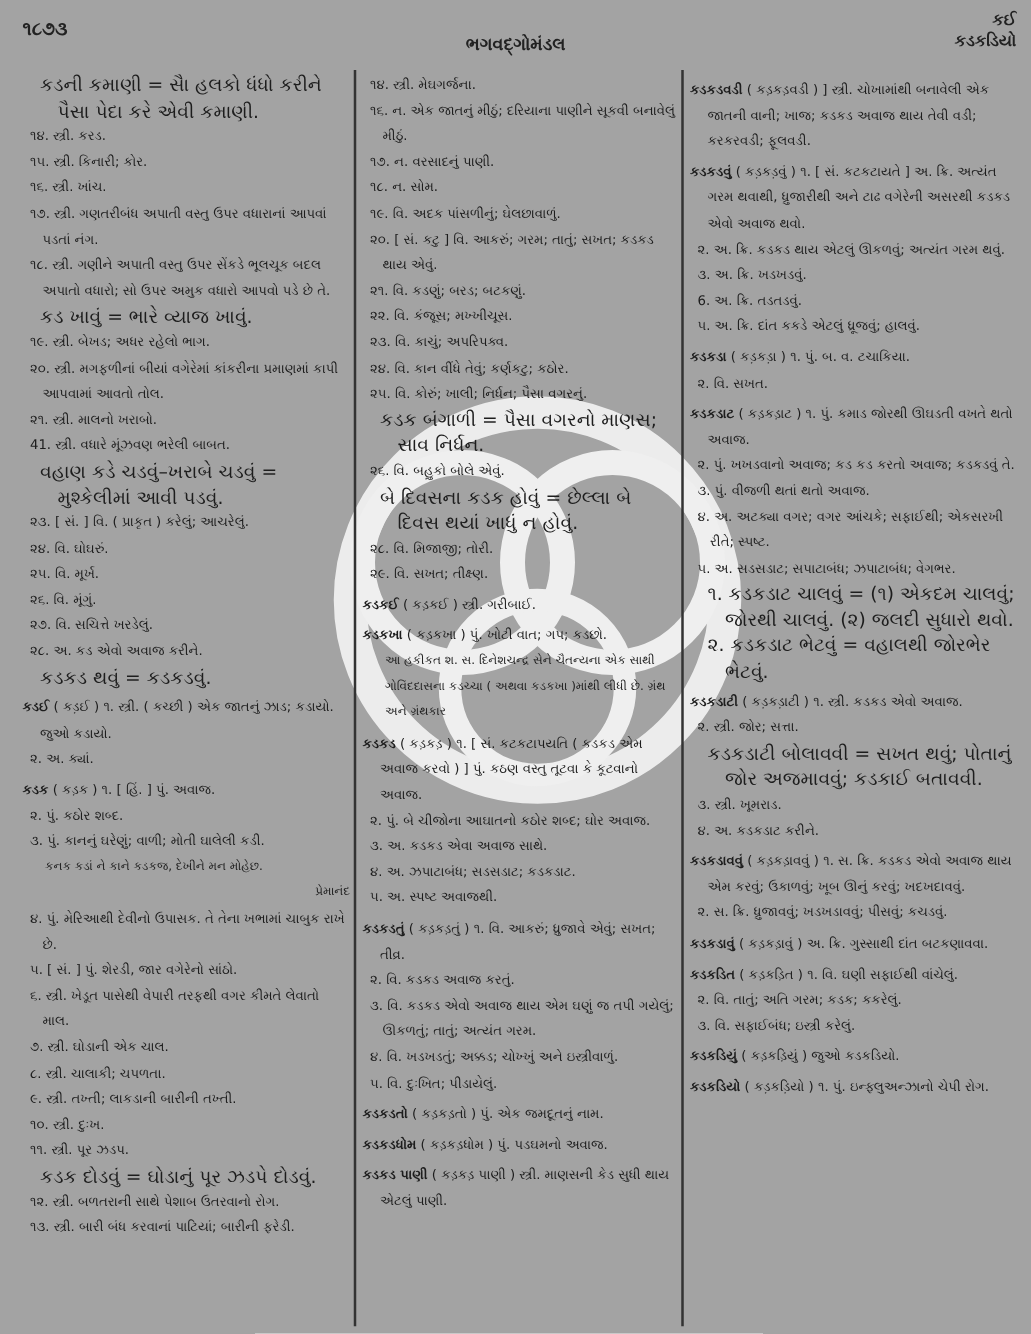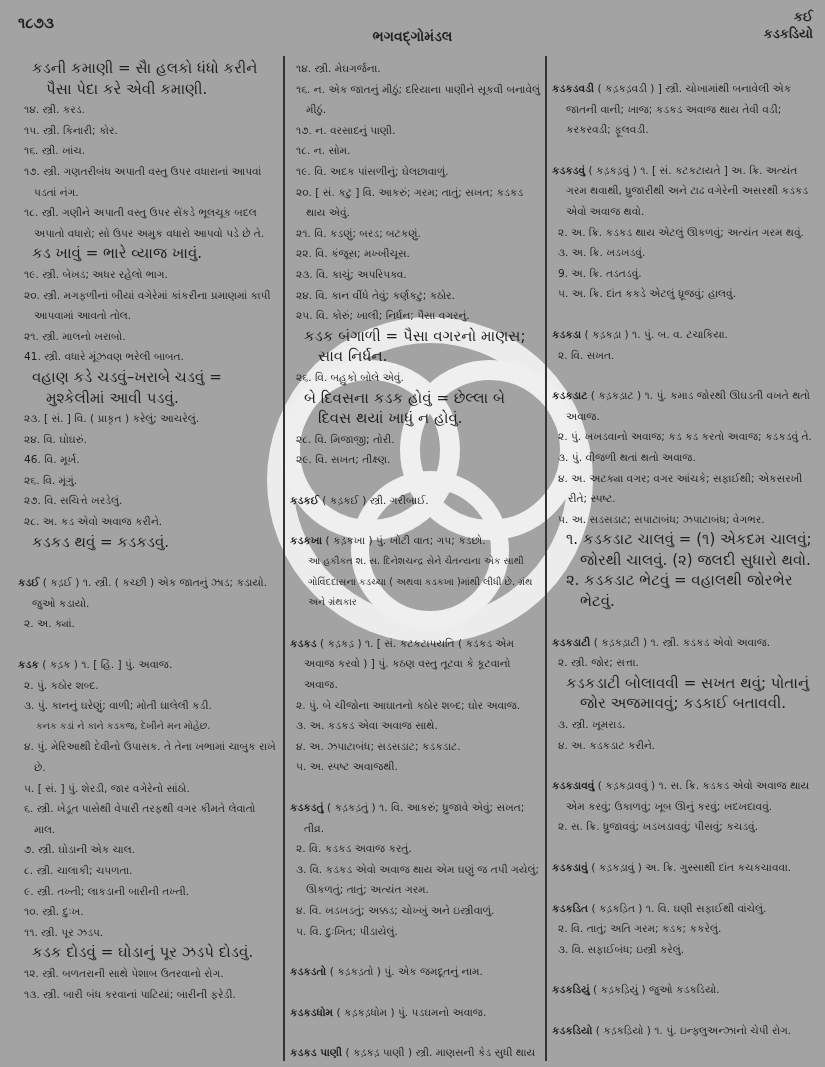--- a/index.html
+++ b/index.html
@@ -59,21 +59,21 @@
     .col-mid { left: 290px; width: 252px; }
     .col-right { left: 552px; width: 265px; }
 
     .entry { display: block; }
     .headword { font-weight: bold; }
     .hang { padding-left: 14px; text-indent: -14px; }
     .sub { padding-left: 16px; text-indent: -10px; }
     .idiom { padding-left: 28px; text-indent: -14px; font-size: 15px; }
     .quote { padding-left: 18px; font-size: 9.6px; }
     .attribution { text-align: right; font-size: 9.6px; }
-    .gap { margin-top: 20px; }
+    .gap { margin-top: 4px; }
   </style>
 </head>
 <body>
 
 <div class="page">
 
   <div class="watermark">
     <svg viewBox="0 0 360 360">
       <circle cx="180" cy="180" r="150" fill="none" stroke="#ececec" stroke-width="26"></circle>
       <circle cx="120" cy="150" r="80" fill="none" stroke="#efefef" stroke-width="20"></circle>
@@ -102,31 +102,32 @@
       <div class="entry sub">૧૭. સ્ત્રી. ગણતરીબંધ અપાતી વસ્તુ ઉપર વધારાનાં આપવાં પડતાં નંગ.</div>
       <div class="entry sub">૧૮. સ્ત્રી. ગણીને અપાતી વસ્તુ ઉપર સેંકડે ભૂલચૂક બદલ અપાતો વધારો; સો ઉપર અમુક વધારો આપવો પડે છે તે.</div>
       <div class="entry idiom">કડ ખાવું = ભારે વ્યાજ ખાવું.</div>
       <div class="entry sub">૧૯. સ્ત્રી. બેખડ; અધર રહેલો ભાગ.</div>
       <div class="entry sub">૨૦. સ્ત્રી. મગફળીનાં બીયાં વગેરેમાં કાંકરીના પ્રમાણમાં કાપી આપવામાં આવતો તોલ.</div>
       <div class="entry sub">૨૧. સ્ત્રી. માલનો ખરાબો.</div>
       <div class="entry sub">41. સ્ત્રી. વધારે મૂંઝવણ ભરેલી બાબત.</div>
       <div class="entry idiom">વહાણ કડે ચડવું–ખરાબે ચડવું = મુશ્કેલીમાં આવી પડવું.</div>
       <div class="entry sub">૨૩. [ સં. ] વિ. ( પ્રાકૃત ) કરેલું; આચરેલું.</div>
       <div class="entry sub">૨૪. વિ. ઘોઘરું.</div>
-      <div class="entry sub">46. વિ. મૂર્ખ.</div>
+      <div class="entry sub">૨૫. વિ. મૂર્ખ.</div>
       <div class="entry sub">૨૬. વિ. મૂંગું.</div>
       <div class="entry sub">૨૭. વિ. સચિત્તે ખરડેલું.</div>
       <div class="entry sub">૨૮. અ. કડ એવો અવાજ કરીને.</div>
       <div class="entry idiom">કડકડ થવું = કડકડવું.</div>
       <div class="entry hang gap"><span class="headword">કડઈ</span> <span>( કડ઼ઈ ) ૧. સ્ત્રી. ( કચ્છી ) એક જાતનું ઝાડ; કડાયો. જુઓ કડાયો.</span></div>
       <div class="entry sub">૨. અ. ક્યાં.</div>
       <div class="entry hang gap"><span class="headword">કડક</span> <span>( કડ઼ક ) ૧. [ હિં. ] પું. અવાજ.</span></div>
       <div class="entry sub">૨. પું. કઠોર શબ્દ.</div>
       <div class="entry sub">૩. પું. કાનનું ઘરેણું; વાળી; મોતી ઘાલેલી કડી.</div>
       <div class="entry quote">કનક કડાં ને કાને કડકજ, દેખીને મન મોહેછ.</div>
+      <div class="entry attribution">પ્રેમાનંદ</div>
       <div class="entry sub">૪. પું. મેરિઆથી દેવીનો ઉપાસક. તે તેના ખભામાં ચાબુક રાખે છે.</div>
       <div class="entry sub">૫. [ સં. ] પું. શેરડી, જાર વગેરેનો સાંઠો.</div>
       <div class="entry sub">૬. સ્ત્રી. ખેડૂત પાસેથી વેપારી તરફથી વગર કીમતે લેવાતો માલ.</div>
       <div class="entry sub">૭. સ્ત્રી. ઘોડાની એક ચાલ.</div>
       <div class="entry sub">૮. સ્ત્રી. ચાલાકી; ચપળતા.</div>
       <div class="entry sub">૯. સ્ત્રી. તખ્તી; લાકડાની બારીની તખ્તી.</div>
       <div class="entry sub">૧૦. સ્ત્રી. દુઃખ.</div>
       <div class="entry sub">૧૧. સ્ત્રી. પૂર ઝડપ.</div>
       <div class="entry idiom">કડક દોડવું = ઘોડાનું પૂર ઝડપે દોડવું.</div>
       <div class="entry sub">૧૨. સ્ત્રી. બળતરાની સાથે પેશાબ ઉતરવાનો રોગ.</div>
@@ -164,39 +165,39 @@
       <div class="entry sub">૫. વિ. દુઃખિત; પીડાયેલું.</div>
       <div class="entry hang gap"><span class="headword">કડકડતો</span> <span>( કડ઼કડ઼તો ) પું. એક જમદૂતનું નામ.</span></div>
       <div class="entry hang gap"><span class="headword">કડકડધોમ</span> <span>( કડ઼કડ઼ધોમ ) પું. પડઘમનો અવાજ.</span></div>
       <div class="entry hang gap"><span class="headword">કડકડ પાણી</span> <span>( કડ઼કડ઼ પાણી ) સ્ત્રી. માણસની કેડ સુધી થાય એટલું પાણી.</span></div>
     </div>
   <div class="col col-right" id="col-right">
       <div class="entry hang gap"><span class="headword">કડકડવડી</span> <span>( કડ઼કડ઼વડી ) ] સ્ત્રી. ચોખામાંથી બનાવેલી એક જાતની વાની; ખાજ; કડકડ અવાજ થાય તેવી વડી; કરકરવડી; ફૂલવડી.</span></div>
       <div class="entry hang gap"><span class="headword">કડકડવું</span> <span>( કડ઼કડ઼વું ) ૧. [ સં. કટકટાયતે ] અ. ક્રિ. અત્યંત ગરમ થવાથી, ધ્રુજારીથી અને ટાઢ વગેરેની અસરથી કડકડ એવો અવાજ થવો.</span></div>
       <div class="entry sub">૨. અ. ક્રિ. કડકડ થાય એટલું ઊકળવું; અત્યંત ગરમ થવું.</div>
       <div class="entry sub">૩. અ. ક્રિ. ખડખડવું.</div>
-      <div class="entry sub">9. અ. ક્રિ. તડતડવું.</div>
+      <div class="entry sub">6. અ. ક્રિ. તડતડવું.</div>
       <div class="entry sub">૫. અ. ક્રિ. દાંત કકડે એટલું ધ્રૂજવું; હાલવું.</div>
       <div class="entry hang gap"><span class="headword">કડકડા</span> <span>( કડ઼કડ઼ા ) ૧. પું. બ. વ. ટચાકિયા.</span></div>
       <div class="entry sub">૨. વિ. સખત.</div>
       <div class="entry hang gap"><span class="headword">કડકડાટ</span> <span>( કડ઼કડ઼ાટ ) ૧. પું. કમાડ જોરથી ઊઘડતી વખતે થતો અવાજ.</span></div>
       <div class="entry sub">૨. પું. ખખડવાનો અવાજ; કડ કડ કરતો અવાજ; કડકડવું તે.</div>
       <div class="entry sub">૩. પું. વીજળી થતાં થતો અવાજ.</div>
       <div class="entry sub">૪. અ. અટક્યા વગર; વગર આંચકે; સફાઈથી; એકસરખી રીતે; સ્પષ્ટ.</div>
       <div class="entry sub">૫. અ. સડસડાટ; સપાટાબંધ; ઝપાટાબંધ; વેગભર.</div>
       <div class="entry idiom">૧. કડકડાટ ચાલવું = (૧) એકદમ ચાલવું; જોરથી ચાલવું. (૨) જલદી સુધારો થવો.</div>
       <div class="entry idiom">૨. કડકડાટ ભેટવું = વહાલથી જોરભેર ભેટવું.</div>
       <div class="entry hang gap"><span class="headword">કડકડાટી</span> <span>( કડ઼કડ઼ાટી ) ૧. સ્ત્રી. કડકડ એવો અવાજ.</span></div>
       <div class="entry sub">૨. સ્ત્રી. જોર; સત્તા.</div>
       <div class="entry idiom">કડકડાટી બોલાવવી = સખત થવું; પોતાનું જોર અજમાવવું; કડકાઈ બતાવવી.</div>
       <div class="entry sub">૩. સ્ત્રી. ખૂમરાડ.</div>
       <div class="entry sub">૪. અ. કડકડાટ કરીને.</div>
       <div class="entry hang gap"><span class="headword">કડકડાવવું</span> <span>( કડ઼કડ઼ાવવું ) ૧. સ. ક્રિ. કડકડ એવો અવાજ થાય એમ કરવું; ઉકાળવું; ખૂબ ઊનું કરવું; ખદખદાવવું.</span></div>
       <div class="entry sub">૨. સ. ક્રિ. ધ્રુજાવવું; ખડખડાવવું; પીસવું; કચડવું.</div>
-      <div class="entry hang gap"><span class="headword">કડકડાવું</span> <span>( કડ઼કડ઼ાવું ) અ. ક્રિ. ગુસ્સાથી દાંત કચકચાવવા.</span></div>
+      <div class="entry hang gap"><span class="headword">કડકડાવું</span> <span>( કડ઼કડ઼ાવું ) અ. ક્રિ. ગુસ્સાથી દાંત બટકણાવવા.</span></div>
       <div class="entry hang gap"><span class="headword">કડકડિત</span> <span>( કડ઼કડ઼િત ) ૧. વિ. ઘણી સફાઈથી વાંચેલું.</span></div>
       <div class="entry sub">૨. વિ. તાતું; અતિ ગરમ; કડક; કકરેલું.</div>
       <div class="entry sub">૩. વિ. સફાઈબંધ; ઇસ્ત્રી કરેલું.</div>
       <div class="entry hang gap"><span class="headword">કડકડિયું</span> <span>( કડ઼કડ઼િયું ) જુઓ કડકડિયો.</span></div>
       <div class="entry hang gap"><span class="headword">કડકડિયો</span> <span>( કડ઼કડ઼િયો ) ૧. પું. ઇન્ફ્લુઅન્ઝાનો ચેપી રોગ.</span></div>
     </div>
 
 </div>
 
 </body></html>

